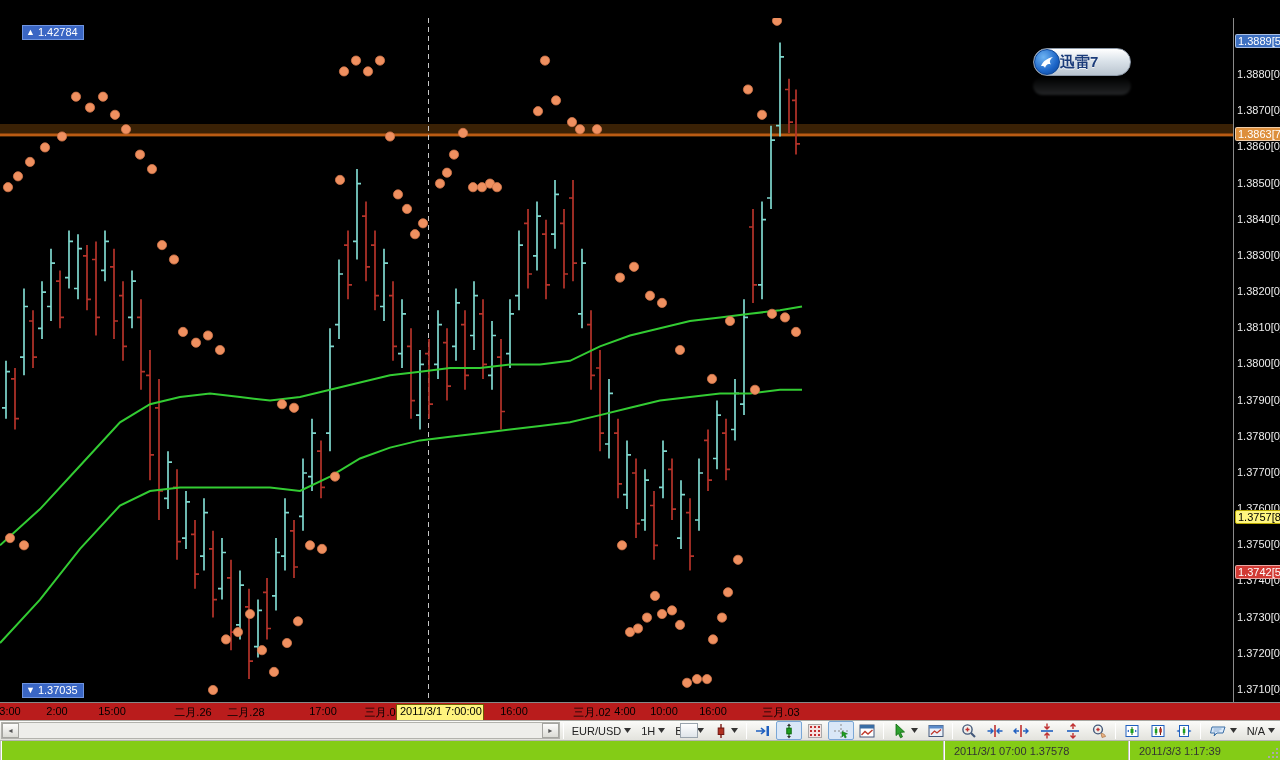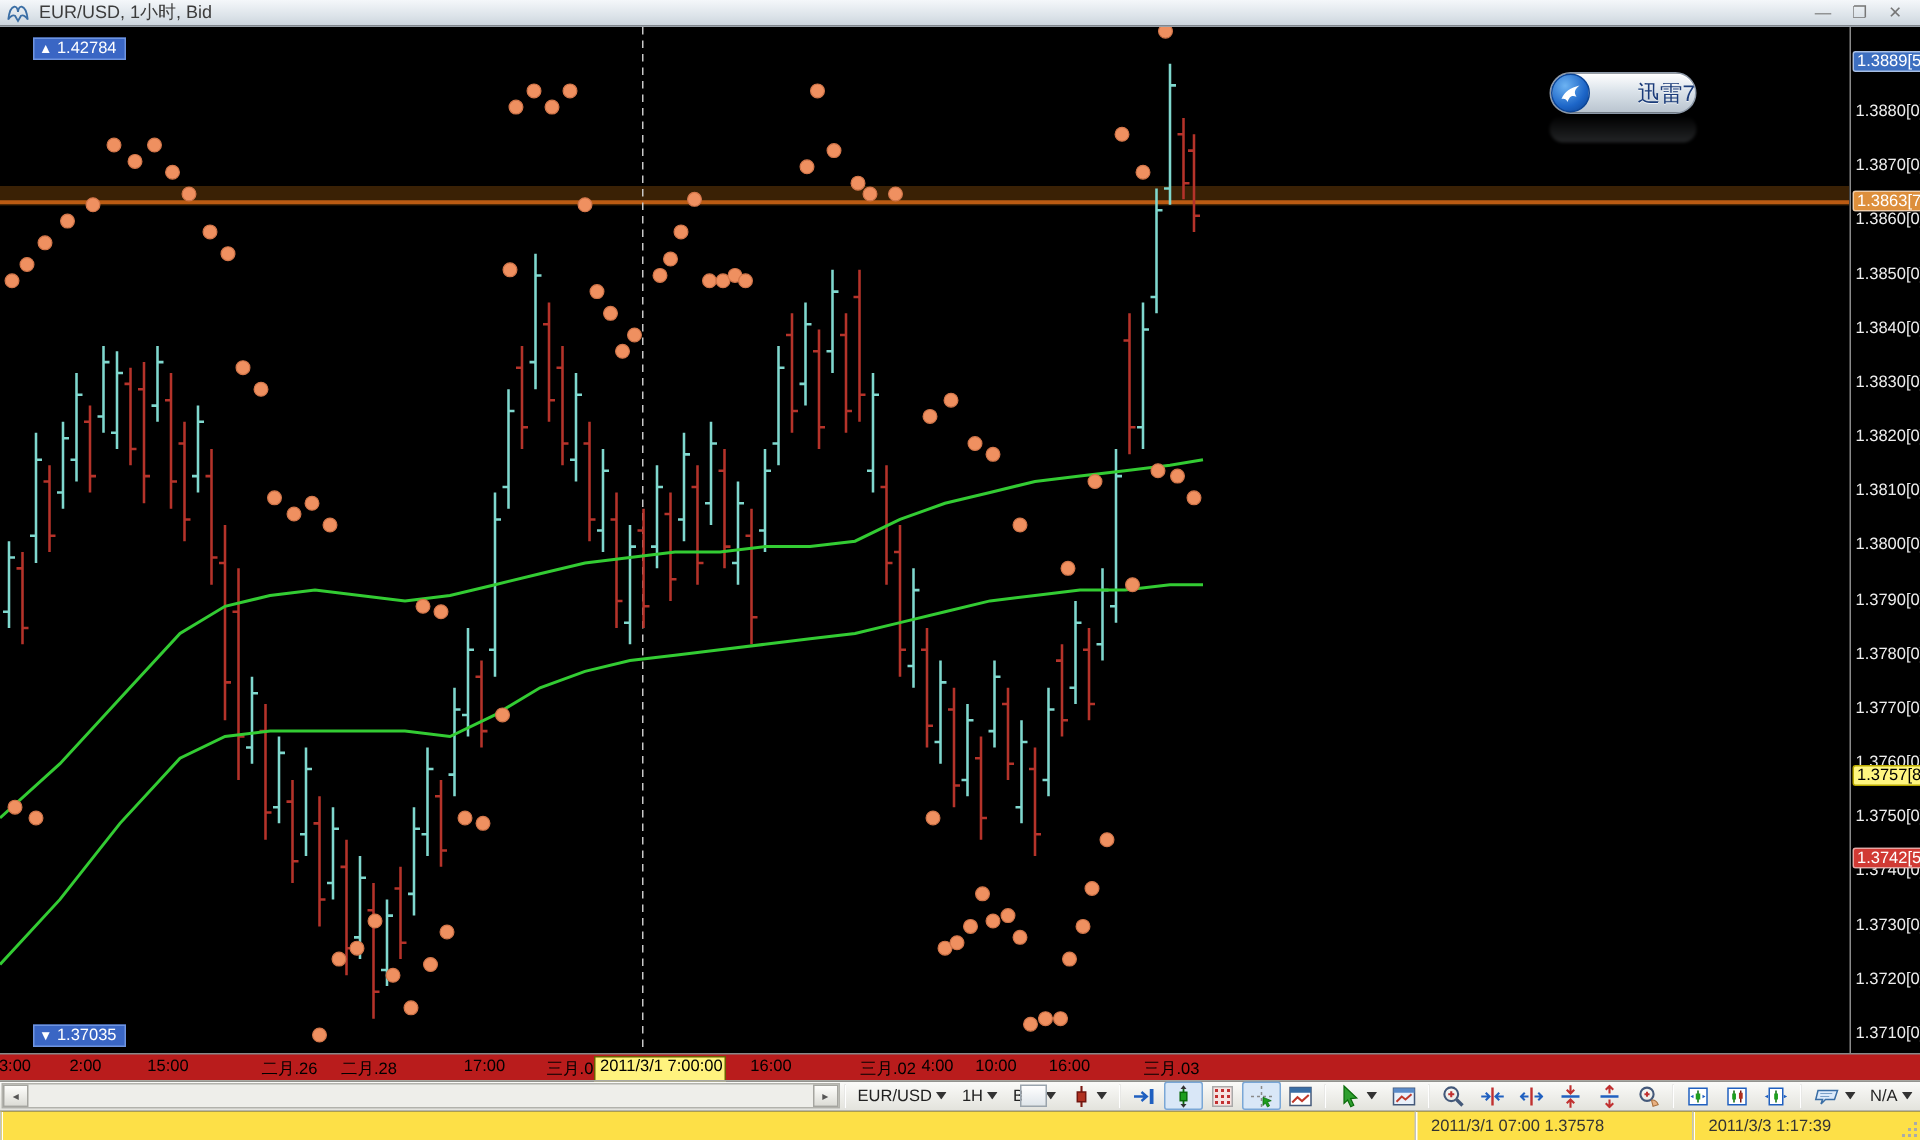--- a/index.html
+++ b/index.html
@@ -56,57 +56,46 @@
   .sb-thumb{position:absolute;top:0;left:678px;width:18px;height:15px;
     background:linear-gradient(#ffffff,#dfe5ea);border:1px solid #9aa4ad;}
   .tb-sep{width:1px;height:16px;background:#b0b0aa;border-right:1px solid #fff;margin:0 3px;}
   .tb-btn{height:19px;display:flex;align-items:center;gap:3px;padding:0 4px;border:1px solid transparent;
     font-size:11px;color:#222;white-space:nowrap;border-radius:2px;}
   .tb-btn.pressed{background:#d9e7f7;border-color:#7aa7d6;}
   .tb-btn svg{display:block;}
   .caret{width:7px;height:5px;}
 
   
-  .statusbar{position:absolute;left:0;top:741px;width:1280px;height:19px;background:#fde047;
+  .statusbar{position:absolute;left:0;top:741px;width:1280px;height:19px;background:#84cc16;
     display:flex;align-items:stretch;font-size:11px;color:#333;text-align:center;}
   .sb-cell{border-left:1px solid #c2c2bc;box-shadow:inset 1px 0 0 #fff;display:flex;align-items:center;
     padding:0 10px;white-space:nowrap;}
   .sb-fill{flex:1;}
   .grip{width:14px;display:flex;align-items:flex-end;justify-content:flex-end;padding:2px;}
   .grip i{display:block;width:2px;height:2px;background:#aaa;box-shadow:-4px 0 #aaa,0 -4px #aaa,-8px 0 #aaa,-4px -4px #aaa,0 -8px #aaa;}
 
   
   .xunlei{position:absolute;left:1033px;top:30px;width:98px;height:28px;border-radius:14px;
     background:linear-gradient(#ffffff,#dbe3ea 45%,#b9c4cf);border:1px solid #8d99a8;
     box-shadow:0 1px 3px rgba(0,0,0,.6), inset 0 1px 0 #fff;display:flex;align-items:center;}
   .xunlei .orb{width:26px;height:26px;border-radius:13px;margin-left:0px;
     background:radial-gradient(circle at 35% 30%,#6db3f2,#1d66c8 60%,#0a3f8f);
     border:1px solid #0c4596;display:flex;align-items:center;justify-content:center;}
-  .xunlei .xtext{flex:1;text-align:right;font-size:15px;font-weight:normal;color:#1b3c7a;
+  .xunlei .xtext{flex:1;text-align:left;font-size:15px;font-weight:bold;color:#1b3c7a;
     text-shadow:0 1px 0 rgba(255,255,255,.7);}
   .xunlei-reflect{position:absolute;left:1033px;top:59px;width:98px;height:18px;border-radius:14px;
     background:linear-gradient(rgba(200,210,220,.35),rgba(200,210,220,0));
     transform:scaleY(-1);opacity:.5;filter:blur(1px);pointer-events:none;}
 </style>
 </head>
 <body>
 
 <div class="screen">
 
-  <div class="titlebar">
-    <svg class="logo" viewBox="0 0 16 14">
-      <path d="M1.5,11 Q2.5,3 5.5,2.5 Q7.5,2.2 8,6 Q8.5,2.2 10.5,2.5 Q13.5,3 14.5,11 Q12,7.5 10,8.5 L8,12 L6,8.5 Q4,7.5 1.5,11 Z" fill="none" stroke="#3a6ea5" stroke-width="1.2"></path>
-    </svg>
-    <span class="title">EUR/USD, 1小时, Bid</span>
-    <div class="wincontrols">
-      <span>—</span>
-      <span>❐</span>
-      <span>✕</span>
-    </div>
-  </div>
 
   <div class="chart-area">
     <svg id="chartsvg" width="1233" height="684" viewBox="0 0 1233 684">
         <rect x="0" y="106.0" width="1233" height="13" fill="#3a2105"></rect>
         <rect x="0" y="115.5" width="1233" height="2.6" fill="#ba5b13"></rect>
         <line x1="428.5" y1="0" x2="428.5" y2="684" stroke="#c8c8c8" stroke-width="1" stroke-dasharray="5,4"></line>
         <g>
           <path d="M6,342.8 V400.7 M2,389.8 H6 M6,353.7 H10" stroke="#7fd8ce" stroke-width="1.7" fill="none"></path>
           <path d="M15,350.0 V411.5 M11,360.9 H15 M15,400.7 H19" stroke="#b5332a" stroke-width="1.7" fill="none"></path>
           <path d="M24,270.5 V357.3 M20,339.2 H24 M24,288.5 H28" stroke="#7fd8ce" stroke-width="1.7" fill="none"></path>

